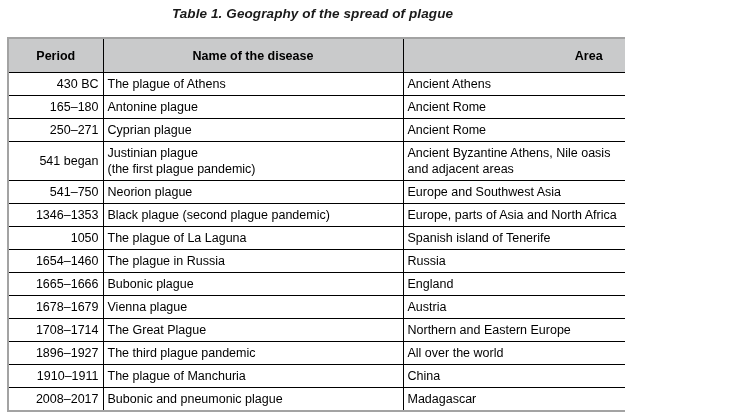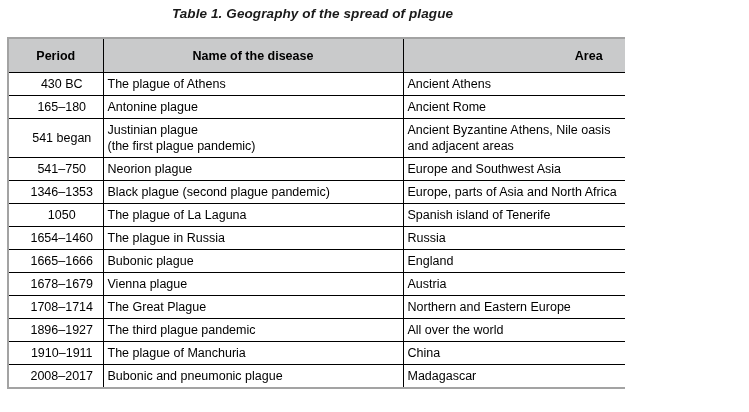--- a/index.html
+++ b/index.html
@@ -43,21 +43,21 @@
   .plague-table th {
     height: 29px;
     font-weight: bold;
     text-align: center;
     padding: 2px 4px;
   }
   .plague-table td {
     padding: 3px 4px;
   }
   .plague-table td.col-period {
-    text-align: center;
+    text-align: right;
     padding-left: 16px;
   }
 </style>
 </head>
 <body>
 
 <div class="page">
 
   <div class="table-title">Table 1. Geography of the spread of plague</div>
 
@@ -80,20 +80,25 @@
       <td class="col-name">The plague of Athens</td>
       <td class="col-area">Ancient Athens</td>
     </tr>
 
     <tr>
       <td class="col-period">165–180</td>
       <td class="col-name">Antonine plague</td>
       <td class="col-area">Ancient Rome</td>
     </tr>
 
+    <tr>
+      <td class="col-period">250–271</td>
+      <td class="col-name">Cyprian plague</td>
+      <td class="col-area">Ancient Rome</td>
+    </tr>
 
     <tr>
       <td class="col-period">541 began</td>
       <td class="col-name">Justinian plague
 (the first plague pandemic)</td>
       <td class="col-area">Ancient Byzantine Athens, Nile oasis
 and adjacent areas</td>
     </tr>
 
     <tr>

